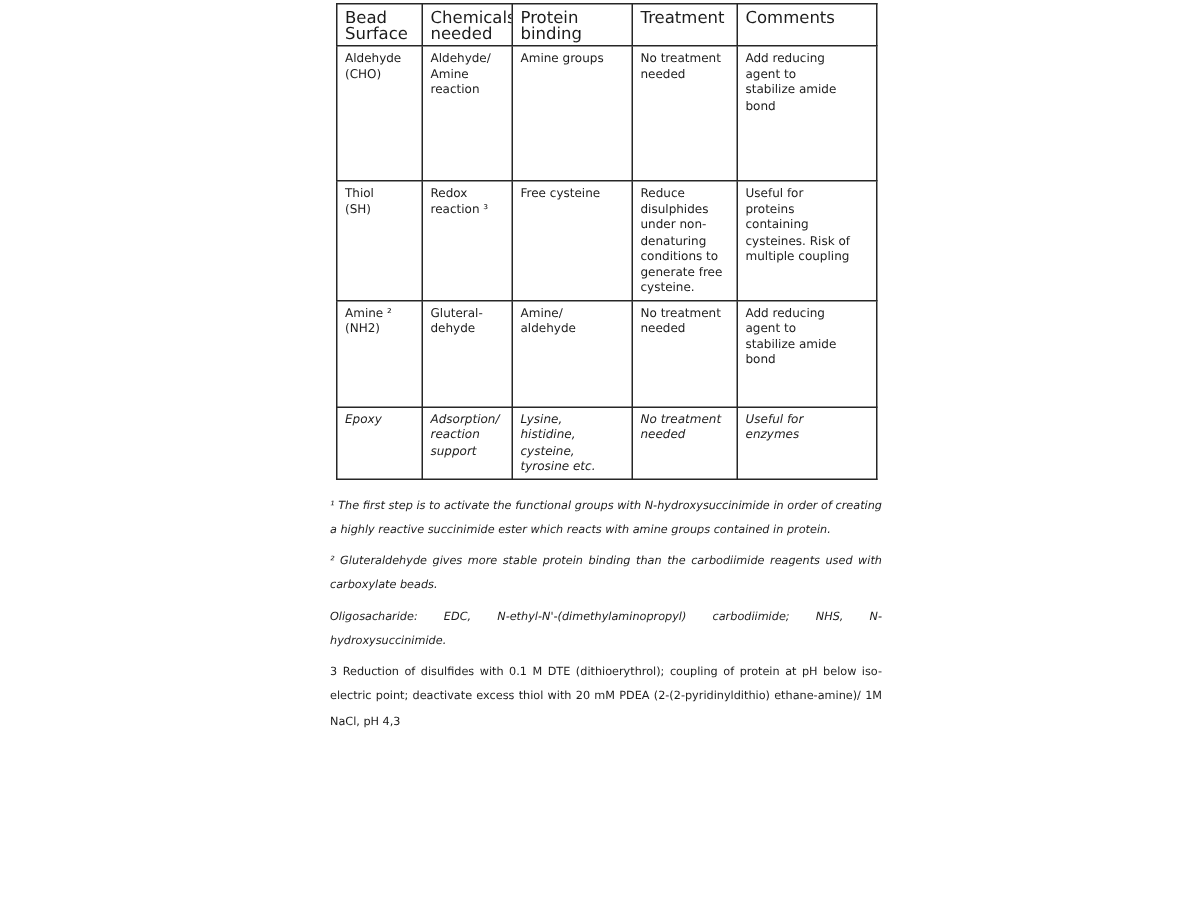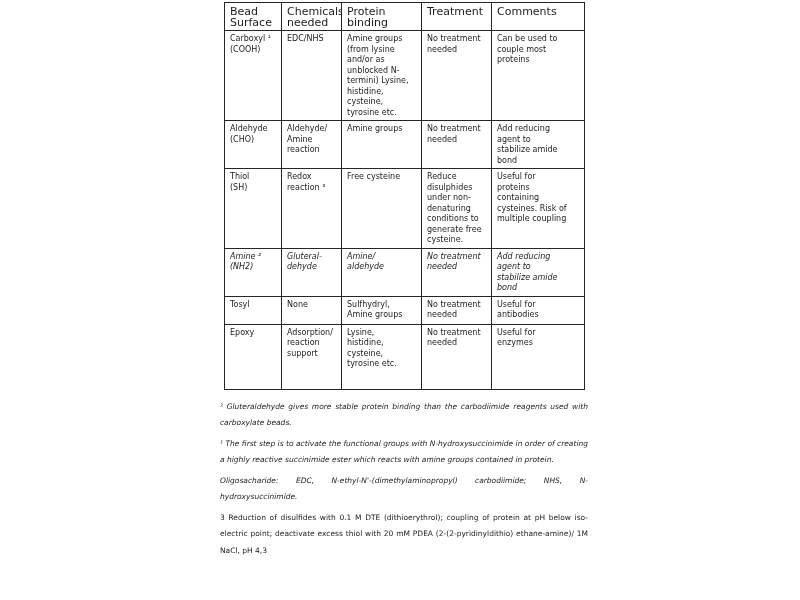--- a/index.html
+++ b/index.html
@@ -90,38 +90,20 @@
         <th>Chemicals
 needed</th>
         <th>Protein
 binding</th>
         <th>Treatment</th>
         <th>Comments</th>
       </tr>
     </thead>
     <tbody>
       <tr>
-        <td>Carboxyl ¹
-(COOH)</td>
-        <td>EDC/NHS</td>
-        <td>Amine groups
-(from lysine
-and/or as
-unblocked N-
-termini) Lysine,
-histidine,
-cysteine,
-tyrosine etc.</td>
-        <td>No treatment
-needed</td>
-        <td>Can be used to
-couple most
-proteins</td>
-      </tr>
-      <tr>
         <td>Aldehyde
 (CHO)</td>
         <td>Aldehyde/
 Amine
 reaction</td>
         <td>Amine groups</td>
         <td>No treatment
 needed</td>
         <td>Add reducing
 agent to
@@ -155,46 +137,36 @@
         <td>Amine/
 aldehyde</td>
         <td>No treatment
 needed</td>
         <td>Add reducing
 agent to
 stabilize amide
 bond</td>
       </tr>
       <tr>
-        <td>Tosyl</td>
-        <td>None</td>
-        <td>Sulfhydryl,
-Amine groups</td>
-        <td>No treatment
-needed</td>
-        <td>Useful for
-antibodies</td>
-      </tr>
-      <tr>
         <td>Epoxy</td>
         <td>Adsorption/
 reaction
 support</td>
         <td>Lysine,
 histidine,
 cysteine,
 tyrosine etc.</td>
         <td>No treatment
 needed</td>
         <td>Useful for
 enzymes</td>
       </tr>
     </tbody>
   </table>
 
   <div class="footnotes">
+    <p class="fn italic">¹ The first step is to activate the functional groups with N-hydroxysuccinimide in order of creating a highly reactive succinimide ester which reacts with amine groups contained in protein.</p>
     <p class="fn italic">² Gluteraldehyde gives more stable protein binding than the carbodiimide reagents used with carboxylate beads.</p>
-    <p class="fn italic">¹ The first step is to activate the functional groups with N-hydroxysuccinimide in order of creating a highly reactive succinimide ester which reacts with amine groups contained in protein.</p>
     <p class="fn italic">Oligosacharide: EDC, N-ethyl-N'-(dimethylaminopropyl) carbodiimide; NHS, N-hydroxysuccinimide.</p>
     <p class="fn">3 Reduction of disulfides with 0.1 M DTE (dithioerythrol); coupling of protein at pH below iso-electric point; deactivate excess thiol with 20 mM PDEA (2-(2-pyridinyldithio) ethane-amine)/ 1M NaCl, pH 4,3</p>
   </div>
 
 </div>
 
 </body></html>

